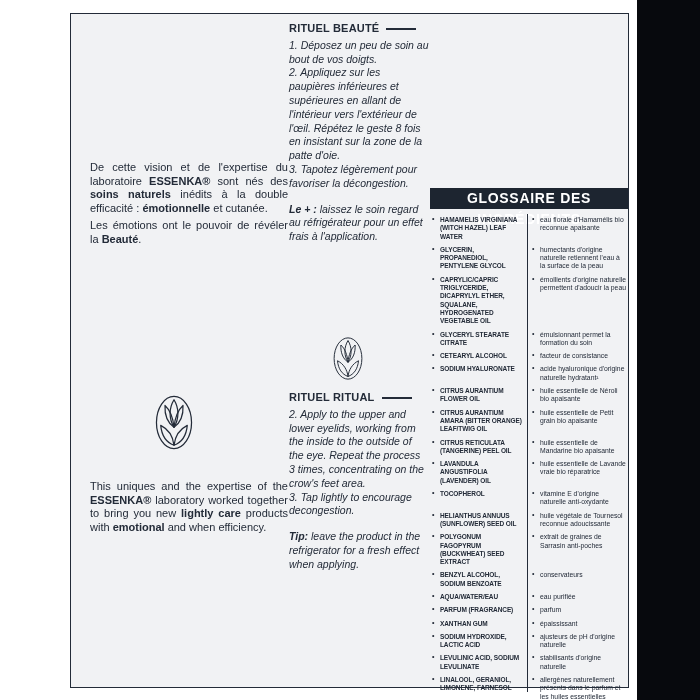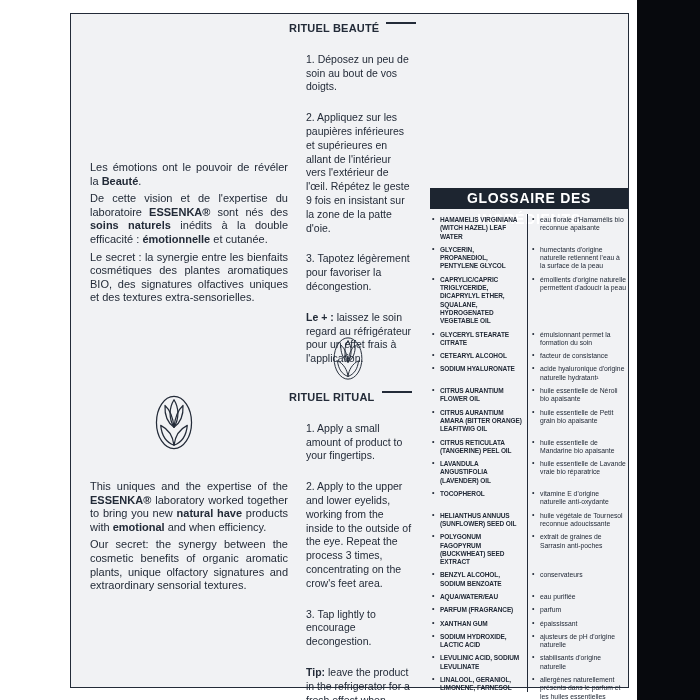--- a/index.html
+++ b/index.html
@@ -23,23 +23,23 @@
   
   .logo{ position:absolute; }
   .logo-left{ left:84px; top:381px; width:38px; height:55px; }
   .logo-mid{ left:262px; top:322px; width:30px; height:45px; }
   .logo svg{ width:100%; height:100%; stroke:var(--ink); fill:none; stroke-width:1.3; stroke-linejoin:round; }
 
   
   .ritual{ position:absolute; left:218px; width:140px; font-size:10.5px; line-height:13.8px; }
   .ritual-fr{ top:8px; }
   .ritual-en{ top:377px; }
-  .ritual h3{ display:flex; font-size:11px; letter-spacing:.2px; margin-bottom:3px; white-space:nowrap; }
+  .ritual h3{ display:flex; align-items:center; font-size:11px; letter-spacing:.2px; margin-bottom:3px; white-space:nowrap; }
   .title-rule{ display:inline-block; width:30px; height:1.5px; background:var(--ink); margin-left:7px; flex:0 0 auto; }
-  .ritual p{ margin:17px; }
+  .ritual p{ margin:0;font-style:italic; }
   .ritual p.note{ margin-top:12px; }
 
   
   .glossary{ position:absolute; left:359px; top:142px; width:198px; }
   .g-header{ height:21px; line-height:21px; background:var(--header); color:#fff;
     font-weight:bold; font-size:14px; letter-spacing:.7px; text-align:center;margin-top:32px; }
   .g-rows{ position:relative; margin-top:7px; height:480px; }
   .g-rows .g-divider{ position:absolute; left:97px; top:-2px; width:1px; height:478px; background:var(--ink); }
   .g-row{ display:flex; margin-bottom:5px; }
   .g-cell{ position:relative; }
@@ -52,69 +52,66 @@
   .footnote{ margin-top:6px; font-size:6.6px; }
 </style>
 </head>
 <body>
 
 <div class="page">
 
   <div class="card">
 
     <div class="story-fr">
+      <p><span>De cette vision et de l'expertise du laboratoire </span><b>ESSENKA®</b><span> sont nés des </span><b>soins naturels</b><span> inédits à la double efficacité : </span><b>émotionnelle</b><span> et cutanée.</span></p>
       <p><span>Les émotions ont le pouvoir de révéler la </span><b>Beauté</b><span>.</span></p>
-      <p><span>De cette vision et de l'expertise du laboratoire </span><b>ESSENKA®</b><span> sont nés des </span><b>soins naturels</b><span> inédits à la double efficacité : </span><b>émotionnelle</b><span> et cutanée.</span></p>
-      <p><span>Le secret : la synergie entre les bienfaits cosmétiques des plantes aromatiques BIO, des signatures olfactives uniques et des textures extra-sensorielles.</span></p>
     </div>
 
     <div class="logo logo-left">
       <svg viewBox="0 0 40 58">
         <ellipse cx="20" cy="29" rx="18.5" ry="27.5"></ellipse>
         <path d="M20 5 C14.5 14 14.5 25 20 34 C25.5 25 25.5 14 20 5 Z"></path>
         <path d="M20 34 C13 29 10 21 10.5 11 C16 16 19 24 20 34 Z"></path>
         <path d="M20 34 C27 29 30 21 29.5 11 C24 16 21 24 20 34 Z"></path>
         <path d="M20 53 C12 50 7 43 6 32 C14 36 19 44 20 53 Z"></path>
         <path d="M20 53 C28 50 33 43 34 32 C26 36 21 44 20 53 Z"></path>
       </svg>
     </div>
 
     <div class="story-en">
-      <p><span>This uniques and the expertise of the </span><b>ESSENKA®</b><span> laboratory worked together to bring you new </span><b>natural have</b><span> products with </span><b>emotional</b><span> and when efficiency.</span></p>
-      <p><span>Our secret: the synergy between the cosmetic benefits of organic aromatic plants, unique olfactory signatures and extraordinary sensorial textures.</span></p>
+      <p><span>This uniques and the expertise of the </span><b>ESSENKA®</b><span> laboratory worked together to bring you new </span><b>lightly care</b><span> products with </span><b>emotional</b><span> and when efficiency.</span></p>
     </div>
 
     <div class="ritual ritual-fr">
       <h3>
         <span>RITUEL BEAUTÉ</span>
         <span class="title-rule"></span>
       </h3>
       <p>1. Déposez un peu de soin au bout de vos doigts.</p>
-      <p>2. Appliquez sur les paupières inférieures et supérieures en allant de l'intérieur vers l'extérieur de l'œil. Répétez le geste 9 fois en insistant sur la zone de la patte d'oie.</p>
+      <p>2. Appliquez sur les paupières inférieures et supérieures en allant de l'intérieur vers l'extérieur de l'œil. Répétez le geste 8 fois en insistant sur la zone de la patte d'oie.</p>
       <p>3. Tapotez légèrement pour favoriser la décongestion.</p>
       <p class="note"><b>Le + : </b><span>laissez le soin regard au réfrigérateur pour un effet frais à l'application.</span></p>
     </div>
 
     <div class="logo logo-mid">
       <svg viewBox="0 0 40 58">
         <ellipse cx="20" cy="29" rx="18.5" ry="27.5"></ellipse>
         <path d="M20 5 C14.5 14 14.5 25 20 34 C25.5 25 25.5 14 20 5 Z"></path>
         <path d="M20 34 C13 29 10 21 10.5 11 C16 16 19 24 20 34 Z"></path>
         <path d="M20 34 C27 29 30 21 29.5 11 C24 16 21 24 20 34 Z"></path>
         <path d="M20 53 C12 50 7 43 6 32 C14 36 19 44 20 53 Z"></path>
         <path d="M20 53 C28 50 33 43 34 32 C26 36 21 44 20 53 Z"></path>
       </svg>
     </div>
 
     <div class="ritual ritual-en">
       <h3>
         <span>RITUEL RITUAL</span>
         <span class="title-rule"></span>
       </h3>
-      <p>1. Apply a small amount of product to your fingertips.</p>
       <p>2. Apply to the upper and lower eyelids, working from the inside to the outside of the eye. Repeat the process 3 times, concentrating on the crow's feet area.</p>
       <p>3. Tap lightly to encourage decongestion.</p>
       <p class="note"><b>Tip: </b><span>leave the product in the refrigerator for a fresh effect when applying.</span></p>
     </div>
 
     <div class="glossary">
       <div class="g-header">GLOSSAIRE DES INGRÉDIENTS</div>
       <div class="g-rows">
         <div class="g-divider"></div>
 

